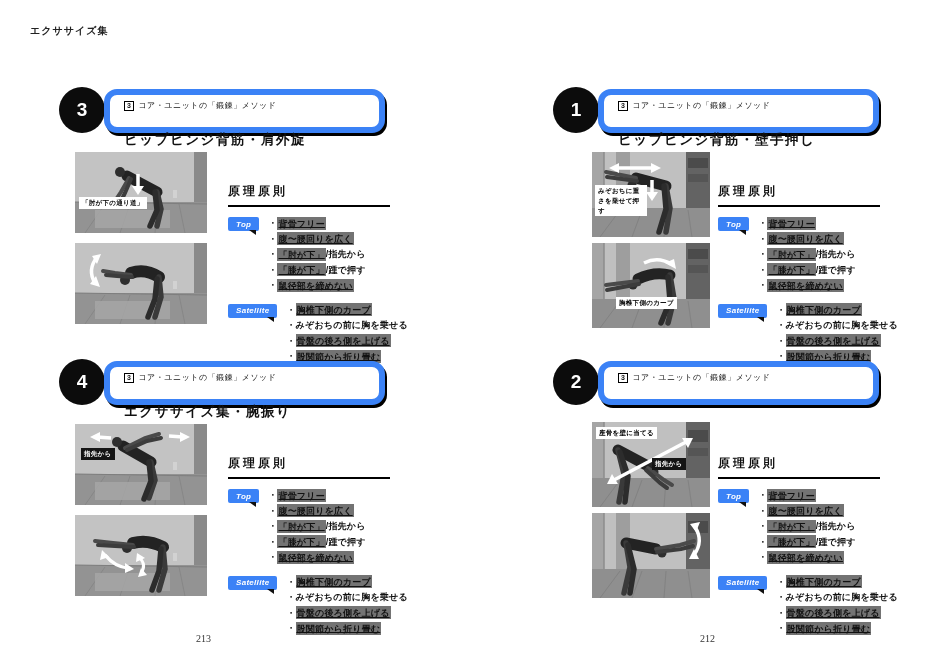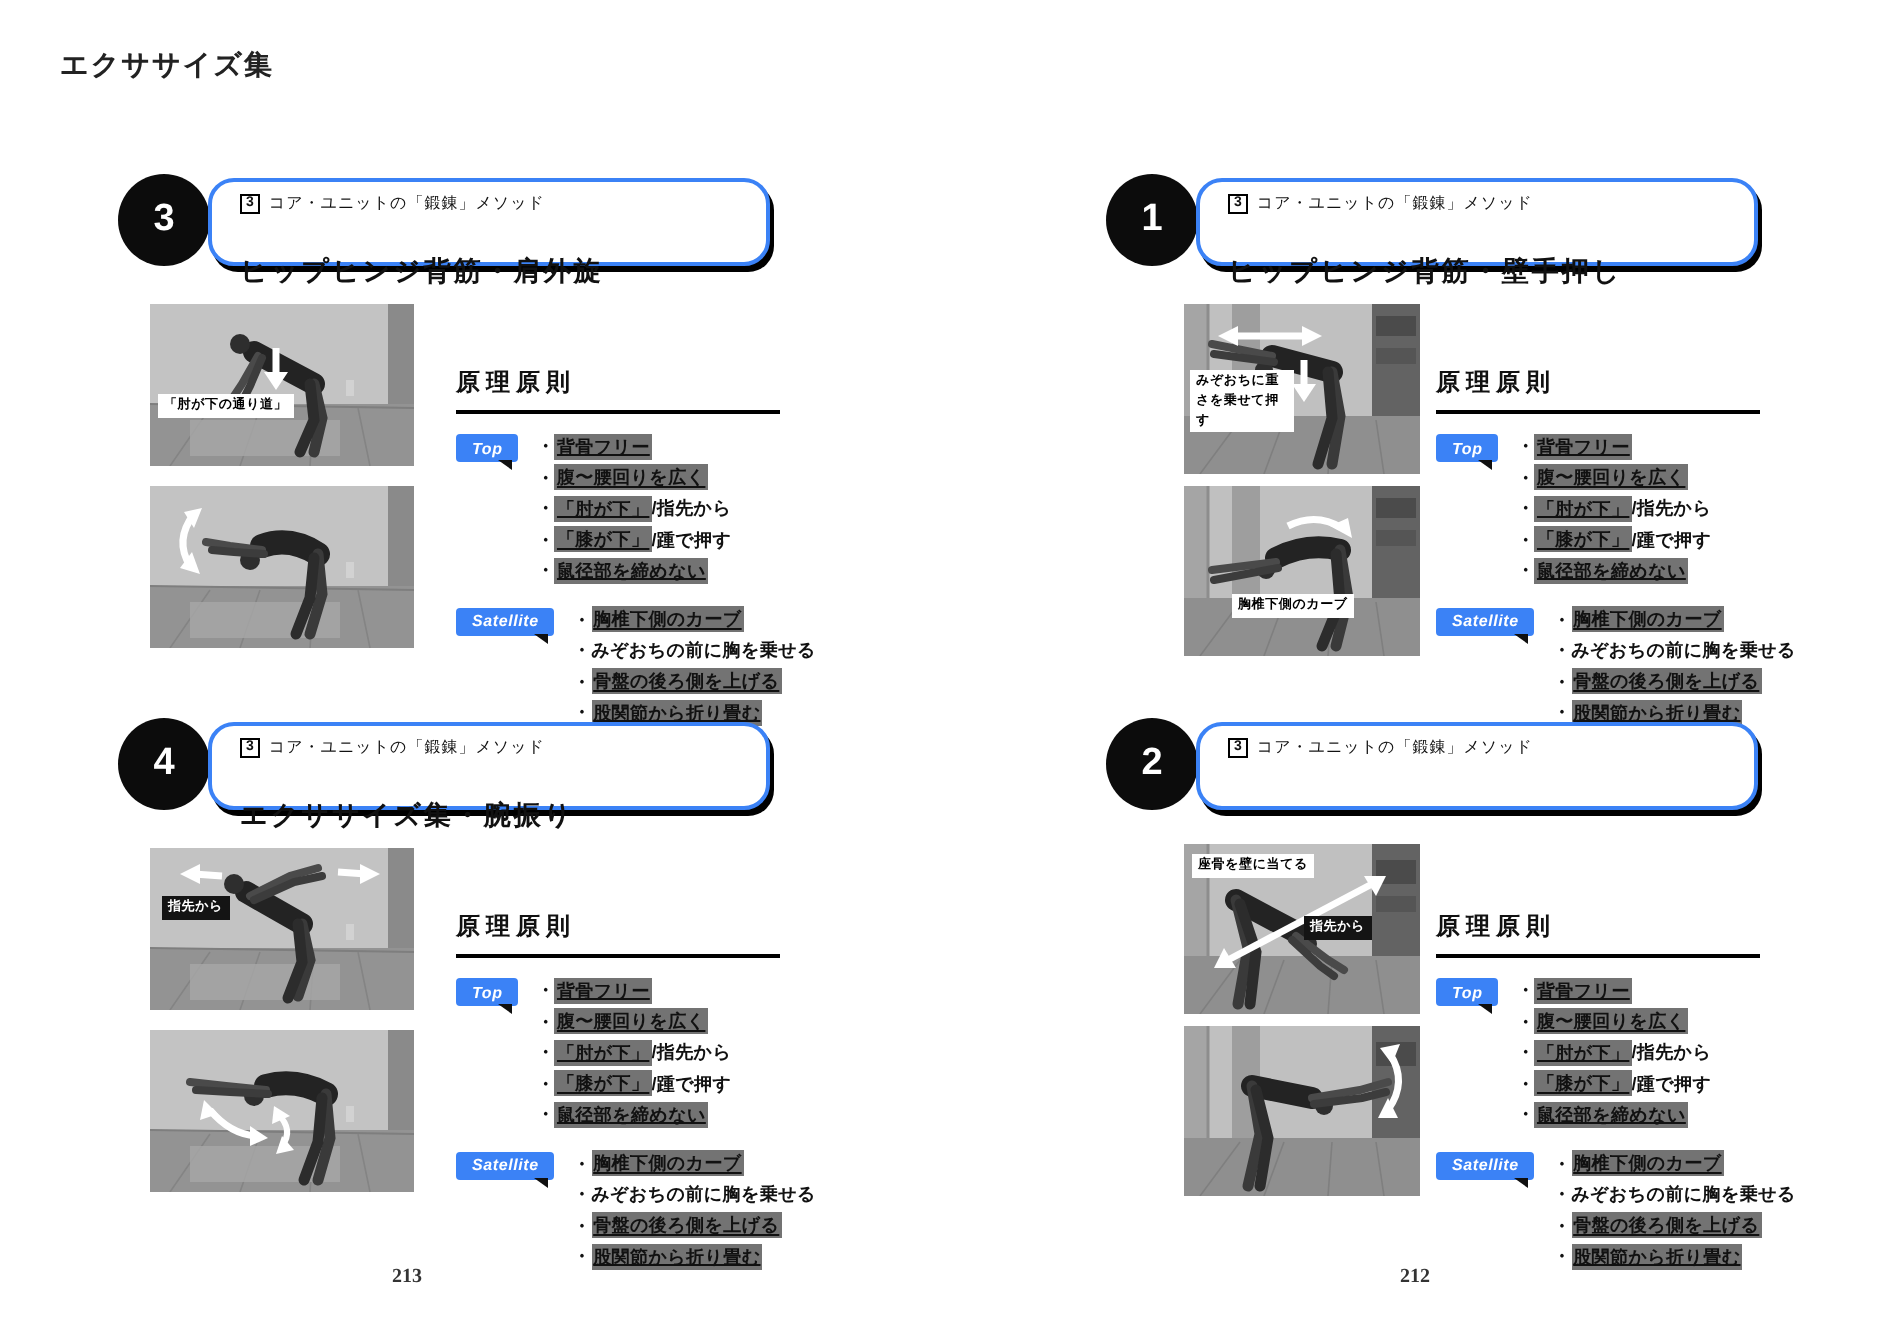--- a/index.html
+++ b/index.html
@@ -2,30 +2,30 @@
 <html><head>
 <meta charset="utf-8">
 <style>
   * { margin:0; padding:0; box-sizing:border-box; }
   body { background:#e8e8e8; }
   .spread {
     position:relative; width:940px; height:670px; background:#ffffff;
     font-family:"Liberation Sans","DejaVu Sans",sans-serif; color:#111;
     overflow:hidden;
   }
-  .running-head { position:absolute; left:30px; top:24px; font-size:14px; font-weight:bold; letter-spacing:1px; color:#222;text-align:center; }
-  .pagenum { position:absolute; top:633px; font-size:10px; color:#333; font-family:"Liberation Serif","DejaVu Serif",serif;font-weight:bold; }
+  .running-head { position:absolute; left:30px; top:24px; font-size:10px; font-weight:bold; letter-spacing:1px; color:#222;text-align:center; }
+  .pagenum { position:absolute; top:633px; font-size:10px; color:#333; font-family:"Liberation Serif","DejaVu Serif",serif; }
 
   .numcircle {
     position:absolute; width:46px; height:46px; border-radius:50%; background:#0c0c0c;
     color:#fff; font-size:19px; font-weight:bold; display:flex; align-items:center; justify-content:center;
   }
   .hbox {
     position:absolute; width:281px; height:44px; background:#fff;
-    border:2px solid #3b82f6; border-radius:13px; box-shadow:2px 3px 0 #000;
+    border:6px solid #3b82f6; border-radius:13px; box-shadow:2px 3px 0 #000;
     padding:5px 10px 5px 14px;
   }
   .methodrow { display:flex; align-items:center; font-size:8px; letter-spacing:0.5px; color:#111; }
   .boxnum { display:inline-block; border:1px solid #000; font-size:7px; line-height:8px; padding:0 2px; margin-right:4px; font-weight:bold; }
   .htitle { font-size:13.5px; font-weight:bold; letter-spacing:1.5px; margin-top:20px; white-space:nowrap; }
 
   .photo { position:absolute; overflow:hidden; background:#b9b9b9; }
   .photo svg { display:block; }
   .plabel {
     position:absolute; background:#fff; color:#000; font-size:6.5px; font-weight:bold;

